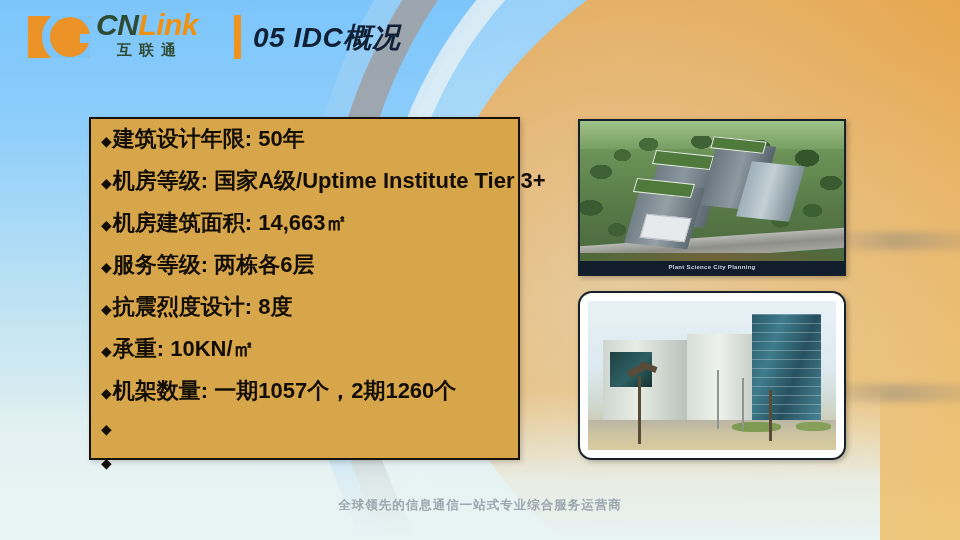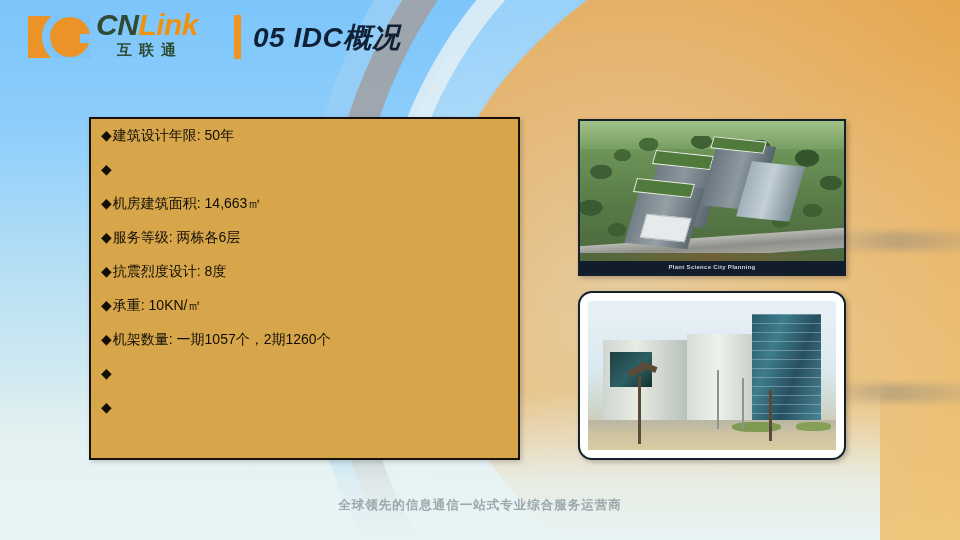--- a/index.html
+++ b/index.html
@@ -185,21 +185,21 @@
     margin-bottom: 20px;
     white-space: nowrap;
   }
   .bullet-line:last-child { margin-bottom: 0; }
   .bullet-dia {
     font-size: 14px;
     margin-right: 1px;
     line-height: 1;
     color: #120d06;
   }
-  .bullet-txt { font-size: 14px; }
+  .bullet-txt { font-size: 22px; font-weight: bold; }
 
   
   .photo1 {
     position: absolute;
     left: 578px; top: 119px;
     width: 268px; height: 157px;
     border: 2px solid #16202c;
     box-sizing: border-box;
     overflow: hidden;
     box-shadow: 2px 2px 5px rgba(0,0,0,0.25);
@@ -346,20 +346,21 @@
     <div class="slide-title">05 IDC概况</div>
   </div>
 
   <div class="panel">
     <div class="bullet-line">
       <span class="bullet-dia">◆</span>
       <span class="bullet-txt">建筑设计年限: 50年</span>
     </div>
     <div class="bullet-line">
       <span class="bullet-dia">◆</span>
+      <span class="bullet-txt">机房等级: 国家A级/Uptime Institute Tier 3+</span>
     </div>
     <div class="bullet-line">
       <span class="bullet-dia">◆</span>
       <span class="bullet-txt">机房建筑面积: 14,663㎡</span>
     </div>
     <div class="bullet-line">
       <span class="bullet-dia">◆</span>
       <span class="bullet-txt">服务等级: 两栋各6层</span>
     </div>
     <div class="bullet-line">

